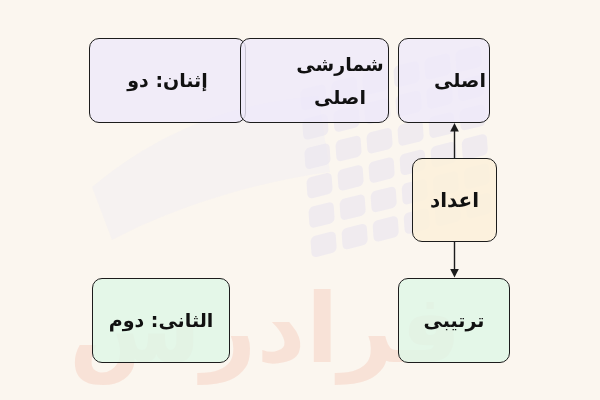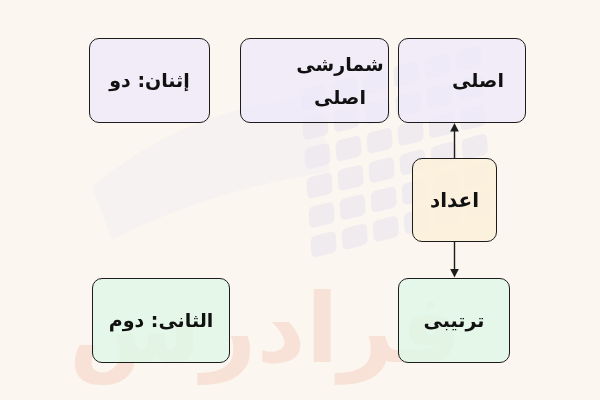--- a/index.html
+++ b/index.html
@@ -24,23 +24,23 @@
     display:flex;align-items:center;justify-content:center;
     text-align:center;color:#111111;
     font-weight:700;font-size:19px;line-height:33px;
   }
   .node .label{display:block;direction:rtl;unicode-bidi:embed;}
   .lav{background:rgba(238,233,250,0.82);}
   .grn{background:rgba(222,246,231,0.82);}
   .crm{background:rgba(252,240,218,0.87);}
   .wrap .label{max-width:96px;}
   
-  #n-ethnan   {left:89px;  top:38px;  width:121px; height:85px;}
+  #n-ethnan   {left:89px;  top:38px;  width:157px; height:85px;}
   #n-shasli   {left:240px; top:38px;  width:149px; height:85px;justify-content:flex-end;}
-  #n-asli     {left:398px; top:38px;  width:128px; height:85px;padding-left:32px;}
+  #n-asli     {left:398px; top:38px;  width:92px; height:85px;padding-left:32px;}
   #n-adad     {left:412px; top:158px; width:85px;  height:84px; font-size:20px;}
   #n-althani  {left:92px;  top:278px; width:138px; height:85px;}
   #n-shtartibi{left:240px; top:278px; width:149px; height:85px;}
   #n-tartibi  {left:398px; top:278px; width:112px; height:85px;}
   .wm-tile{fill:#e9e5f0;}
   .wm-page{fill:#f2eef3;}
   .wm-word{fill:#f8ded2;font-weight:700;font-family:"DejaVu Sans", sans-serif;}
   .edge-line{stroke:#1c1c1c;stroke-width:1.4;}
   .edge-head{fill:#1c1c1c;}
 </style>

